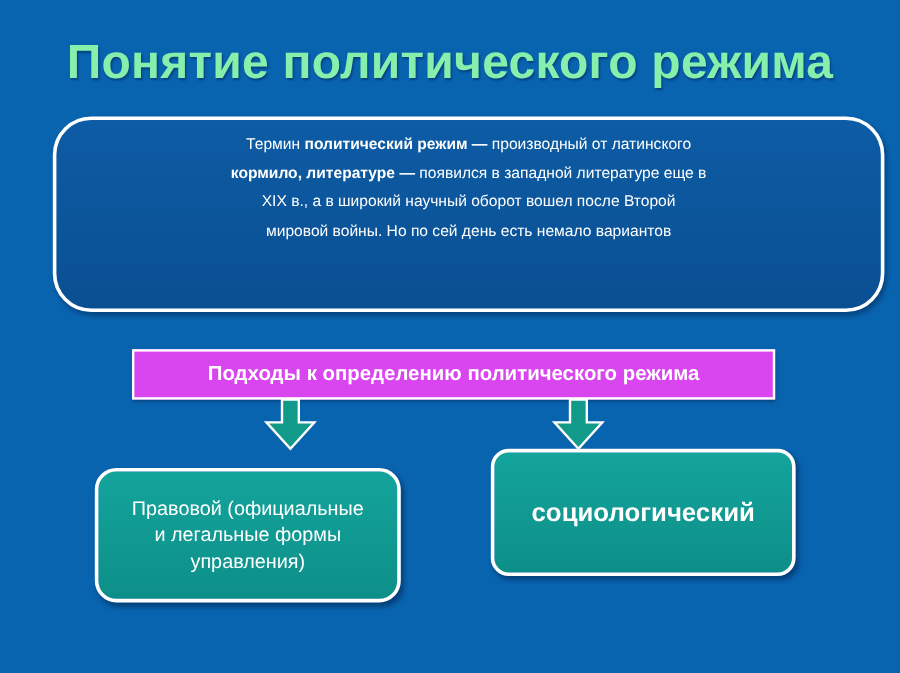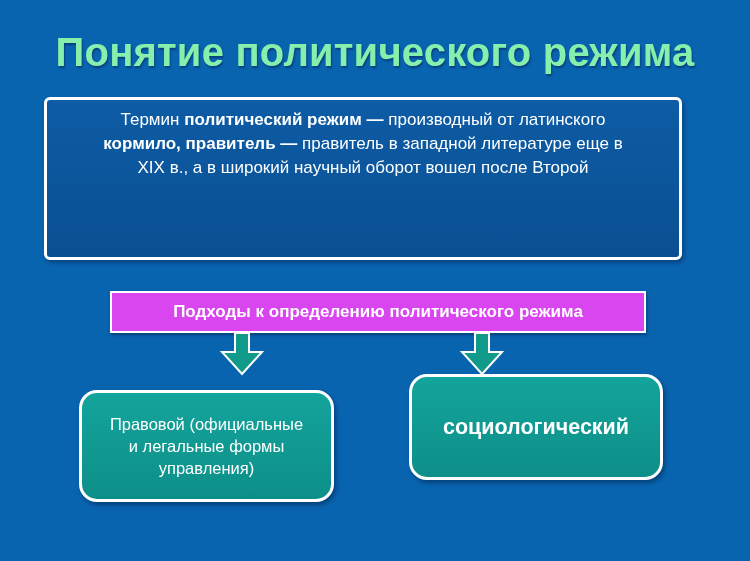--- a/index.html
+++ b/index.html
@@ -12,27 +12,27 @@
   .slide-title {
     position: absolute; left: 0; top: 30px; width: 750px;
     text-align: center;
     font-size: 40px; font-weight: bold;
     color: #86efac;
     letter-spacing: 0.2px;
     text-shadow: 1px 2px 2px rgba(0,40,90,0.6);
   }
   .definition-box {
     position: absolute; left: 44px; top: 97px;
-    width: 638px; height: 163px;
+    width: 693px; height: 163px;
     border: 3px solid #ffffff;
-    border-radius: 6px;
+    border-radius: 32px;
     background: linear-gradient(#0d5ca5, #0a4f92);
     box-shadow: 2px 3px 4px rgba(0,30,70,0.45);
     color: #ffffff;
-    font-size: 17px; line-height: 24.2px;
+    font-size: 13px; line-height: 24.2px;
     text-align: center;
     padding-top: 8px;
     box-sizing: border-box;
   }
   .definition-box b { font-weight: bold; }
   .definition-box .line { display: block; white-space: nowrap; }
   .approaches-header {
     position: absolute; left: 110px; top: 291px;
     width: 536px; height: 42px;
     border: 2px solid #ffffff;
@@ -55,32 +55,33 @@
     display: flex; align-items: center; justify-content: center;
     text-align: center;
   }
   .approach-legal {
     left: 79px; top: 374px; width: 255px; height: 112px;
     font-size: 16.5px; line-height: 22px; margin-top: 16px;
   }
   .approach-legal .txt { display: block; white-space: pre-line; }
   .approach-socio {
     left: 409px; top: 374px; width: 254px; height: 106px;
-    font-size: 21.5px; font-weight: bold;
+    font-size: 21.5px; font-weight: bold; border-radius: 15px;
   }
 </style>
 </head>
 <body>
 
 <div class="slide-title">Понятие политического режима</div>
 
 <div class="definition-box">
   <span class="line"><span>Термин </span> <b>политический режим —</b><span> производный от латинского</span></span>
-  <span class="line"><b>кормило, правитель —</b><span> правитель в западной литературе еще в</span></span>
+  <span class="line"><b>кормило, литературе —</b><span> появился в западной литературе еще в</span></span>
   <span class="line">XIX в., а в широкий научный оборот вошел после Второй</span>
+  <span class="line">мировой войны. Но по сей день есть немало вариантов</span>
 </div>
 
 <div class="approaches-header">Подходы к определению политического режима</div>
 
 <svg class="arrow" style="left:220px" viewBox="0 0 44 44">
   <polygon points="15,1 29,1 29,20 42,20 22,42 2,20 15,20" fill="#119a8a" stroke="#ffffff" stroke-width="2" stroke-linejoin="miter"></polygon>
 </svg>
 <svg class="arrow" style="left:460px" viewBox="0 0 44 44">
   <polygon points="15,1 29,1 29,20 42,20 22,42 2,20 15,20" fill="#119a8a" stroke="#ffffff" stroke-width="2" stroke-linejoin="miter"></polygon>
 </svg>

